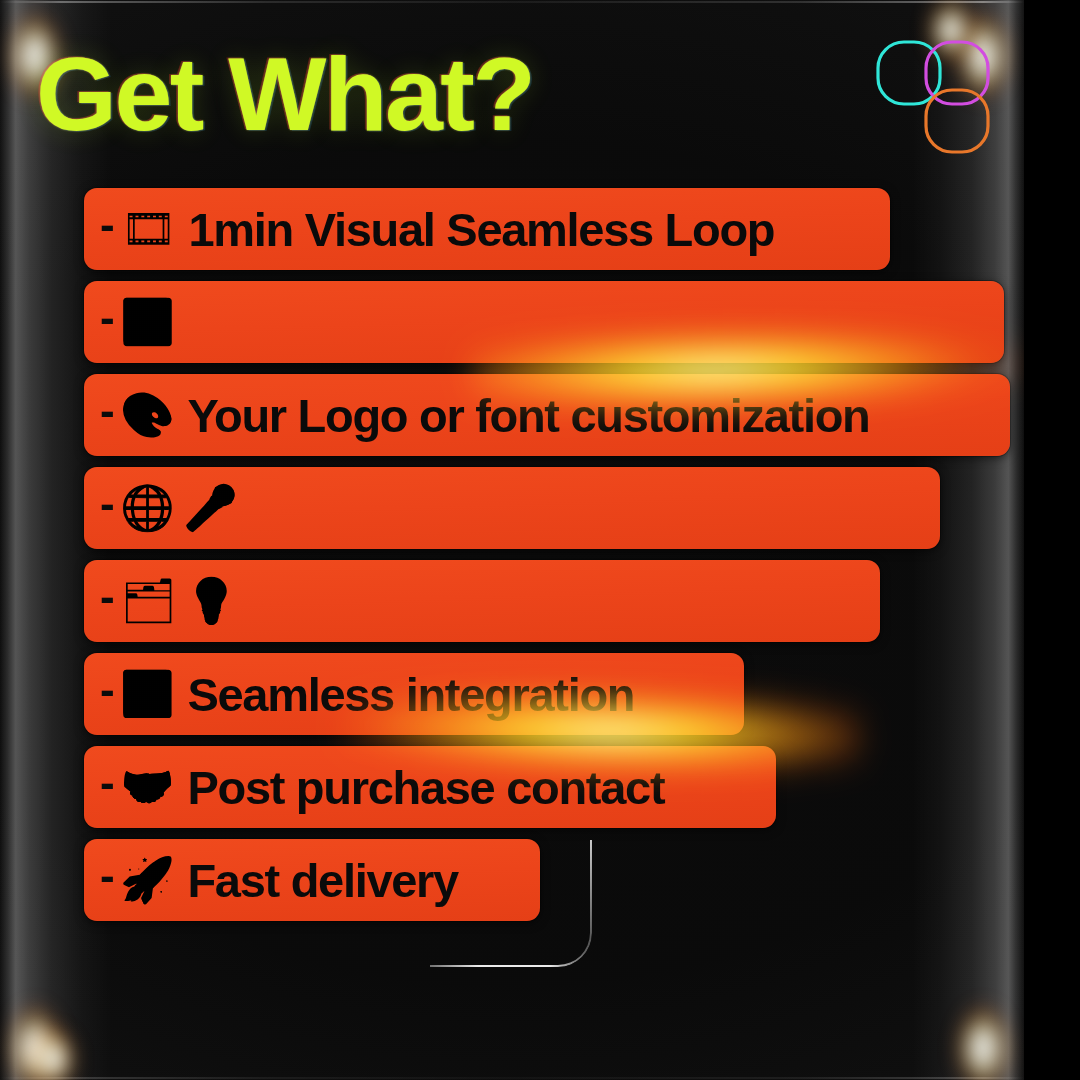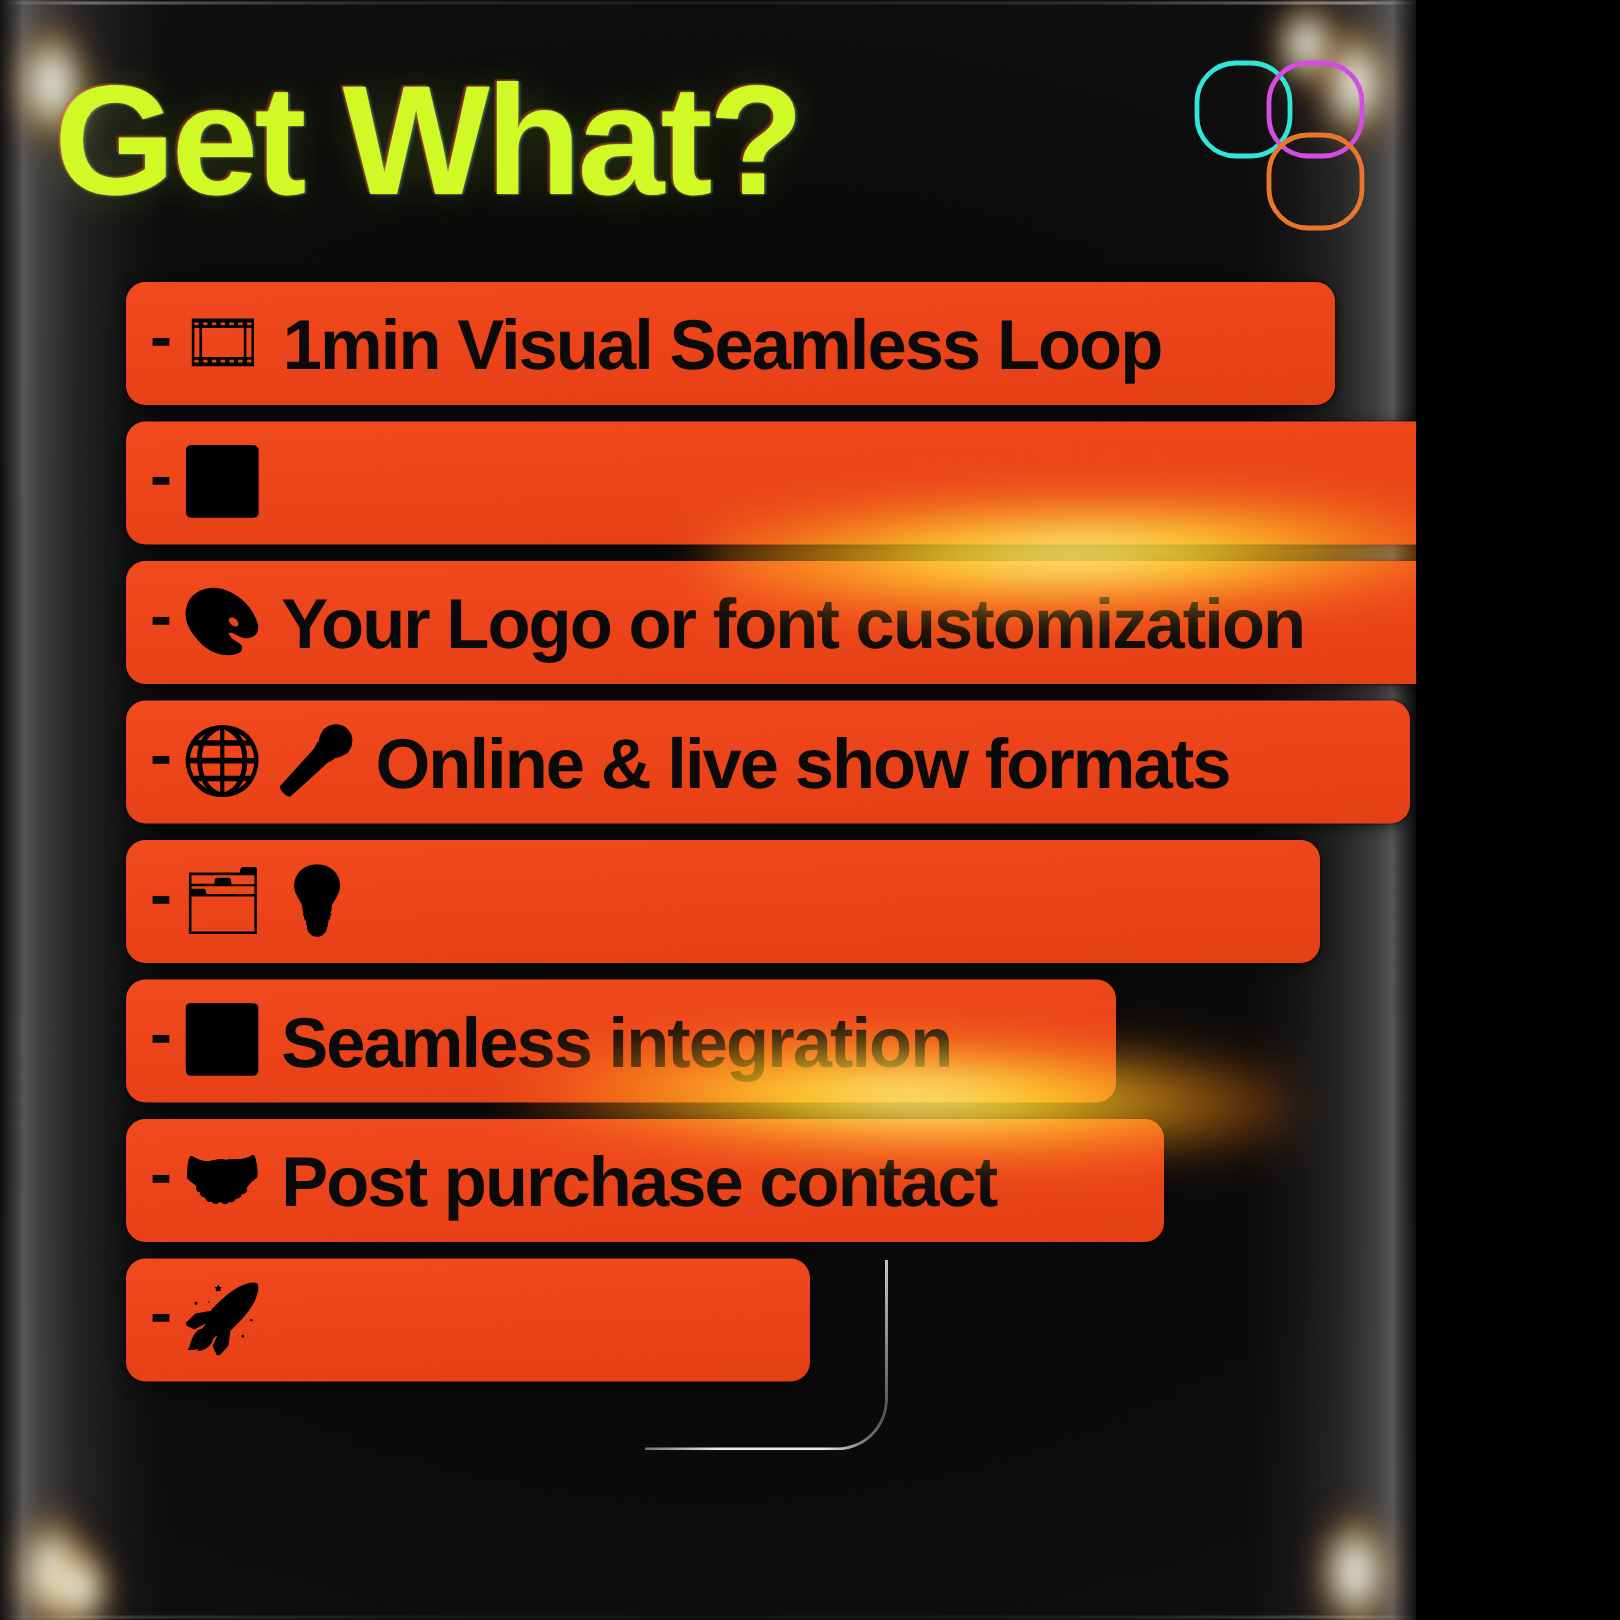--- a/index.html
+++ b/index.html
@@ -2,21 +2,21 @@
 <html><head>
 <meta charset="utf-8">
 <style>
   html, body {
     margin: 0;
     padding: 0;
     background: #000;
   }
   #stage {
     position: relative;
-    width: 944px;
+    width: 1024px;
     height: 1080px;
     overflow: hidden;
     background: #0a0a0a;
     font-family: "Liberation Sans", sans-serif;
   }
 
   
   .bg-base {
     position: absolute;
     inset: 0;
@@ -265,21 +265,20 @@
           <span>🎨</span>
         </span>
         <span class="bar-label">Your Logo or font customization</span>
       </div>
       <div class="bar" style="width: 856px;">
         <span class="bar-dash">-</span>
         <span class="bar-icons">
           <span>🌐</span>
           <span>🎤</span>
         </span>
-        <span class="bar-label">Online &amp; live show formats</span>
       </div>
       <div class="bar" style="width: 796px;">
         <span class="bar-dash">-</span>
         <span class="bar-icons">
           <span>🗂</span>
           <span>💡</span>
         </span>
       </div>
       <div class="bar" style="width: 660px;">
         <span class="bar-dash">-</span>
@@ -293,20 +292,21 @@
         <span class="bar-icons">
           <span>🤝</span>
         </span>
         <span class="bar-label">Post purchase contact</span>
       </div>
       <div class="bar" style="width: 456px;">
         <span class="bar-dash">-</span>
         <span class="bar-icons">
           <span>🚀</span>
         </span>
+        <span class="bar-label">Fast delivery</span>
       </div>
     </div>
 
   <div class="hotglow g1"></div>
   <div class="hotglow g2"></div>
 
   <div class="corner-line"></div>
 
   <div class="grain"></div>
 </div>

